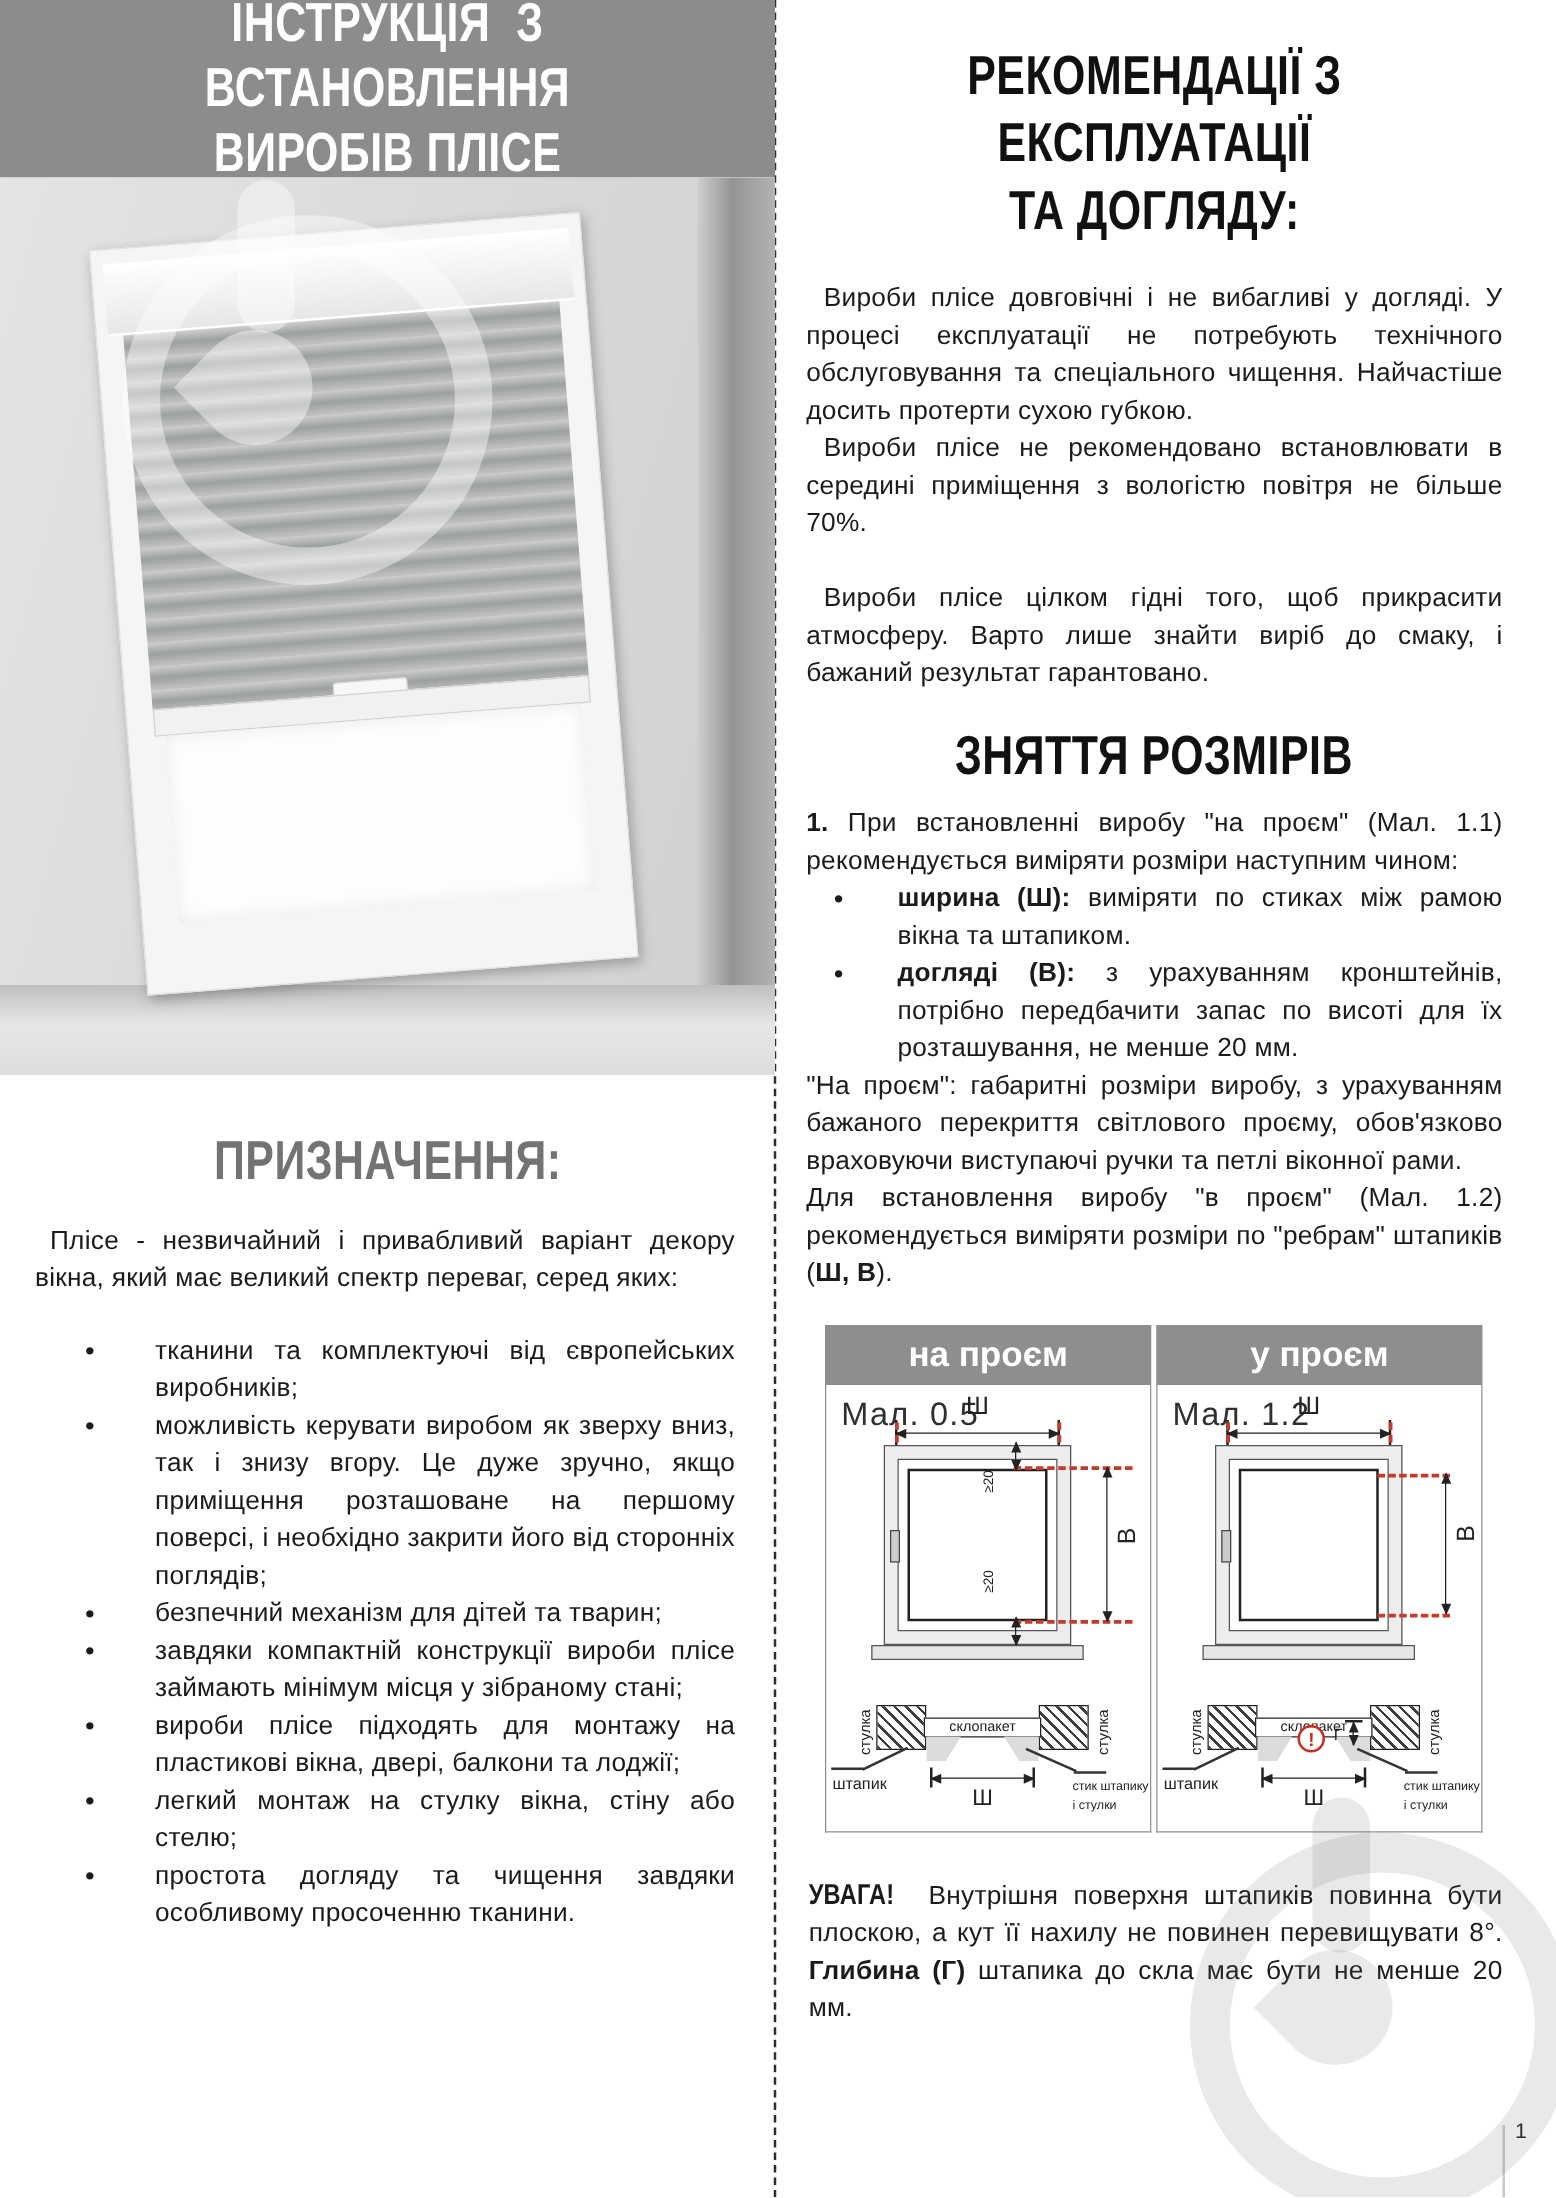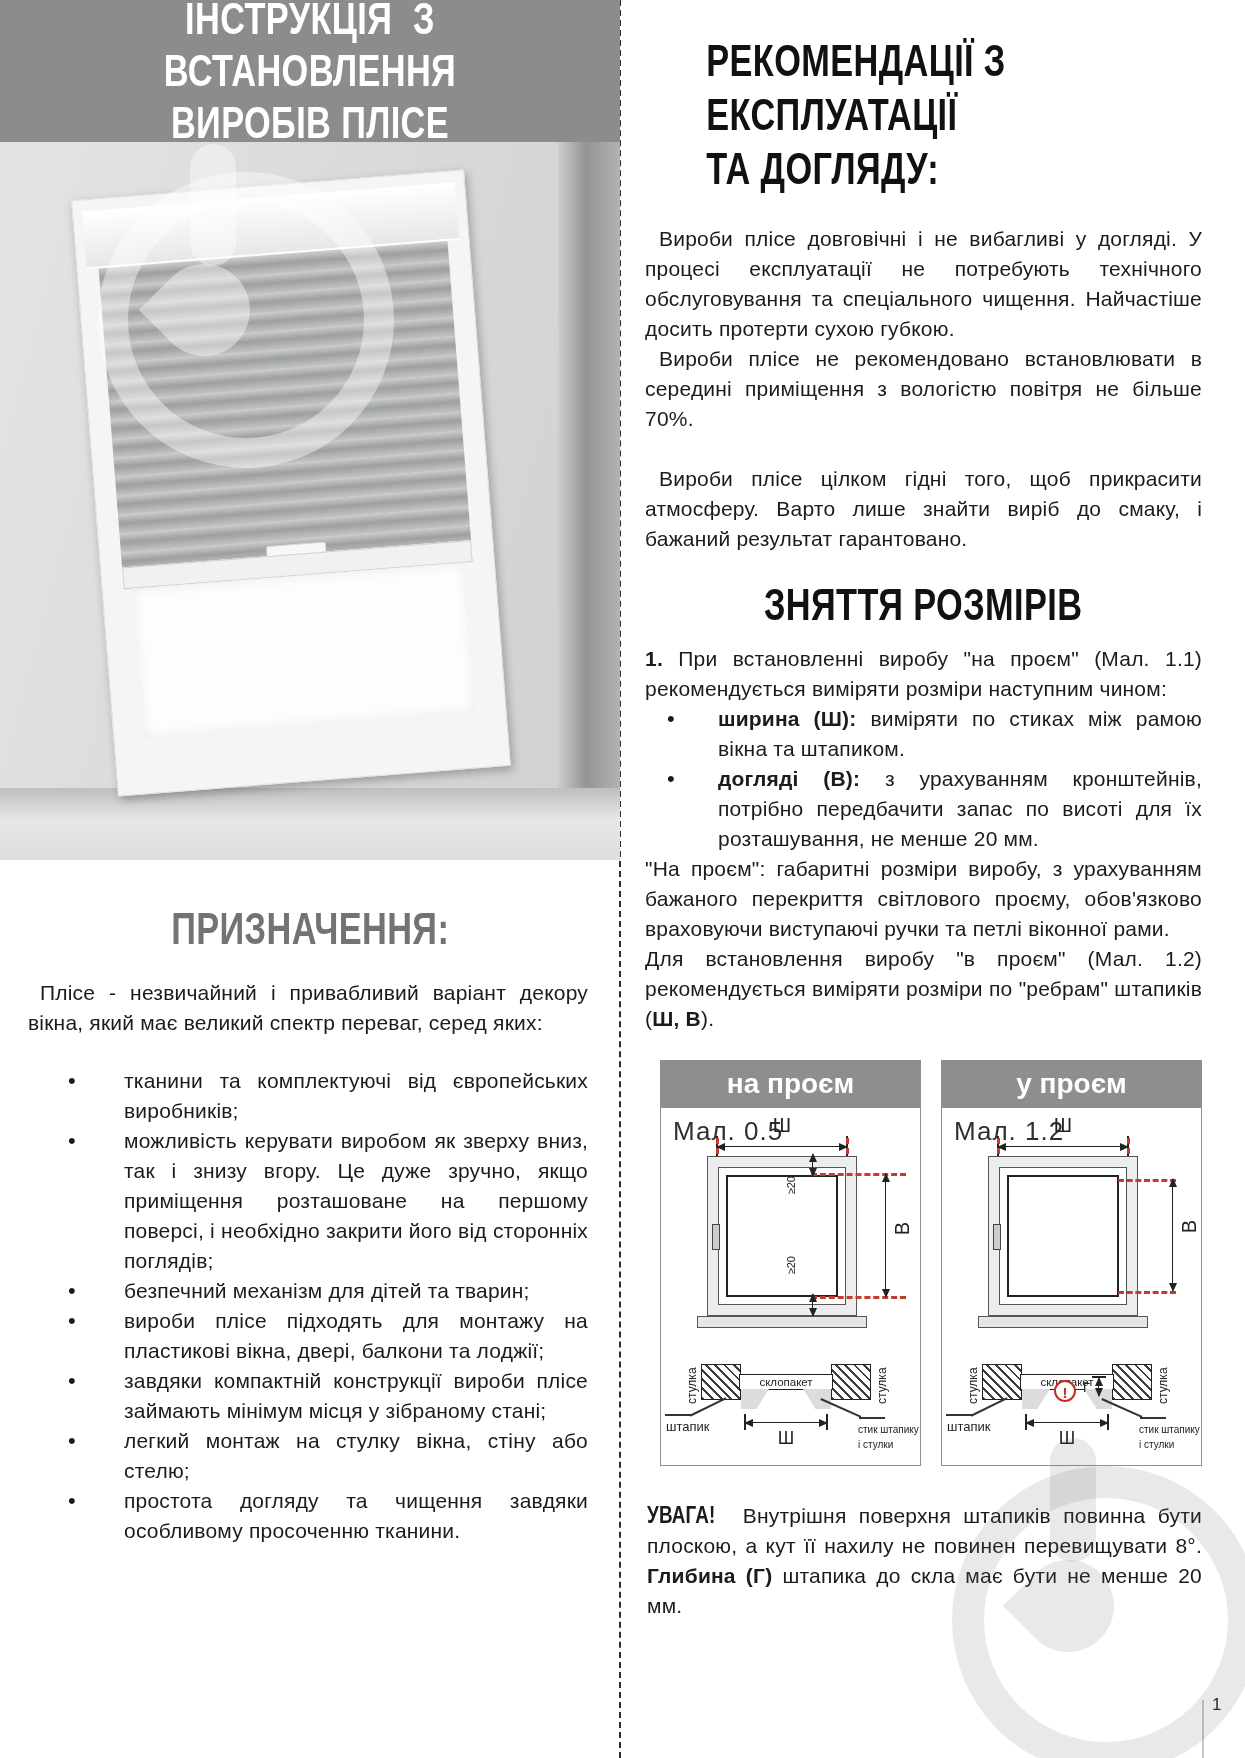--- a/index.html
+++ b/index.html
@@ -40,32 +40,32 @@
             border-radius:50% 50% 50% 0;transform:rotate(45deg);pointer-events:none;}
   
   .purpose-h{margin-top:44px;text-align:center;font-size:44px;color:#737373;}
   .ltext{font-size:21px;line-height:30px;letter-spacing:0.2px;}
   .intro{margin:24px 32px 0 28px;text-align:justify;text-indent:12px;}
   .lbullets{margin:28px 32px 0 0;padding:0;list-style:none;}
   .lbullets li{position:relative;padding-left:108px;margin:0 0 0 16px;text-align:justify;}
   .lbullets li::before{content:"•";position:absolute;left:52px;top:0;font-size:22px;}
   
   .right-col{position:absolute;left:645px;top:0;width:557px;height:1758px;}
-  .rc-heading{margin-top:34px;text-align:left;font-size:44px;line-height:54px;color:#111;}
+  .rc-heading{margin-top:34px;text-align:center;font-size:44px;line-height:54px;color:#111;}
   .rtext{font-size:21px;line-height:30px;letter-spacing:0.2px;}
   .jp{margin:0;text-align:justify;}
   .ind{text-indent:14px;}
   .mt28{margin-top:28px;} .mt30{margin-top:30px;}
   .sizes-h{margin:26px 0 14px 0;text-align:center;font-size:44px;color:#111;}
   .b{font-weight:700;}
   .rbullets{margin:0;padding:0;list-style:none;}
   .rbullets li{position:relative;padding-left:73px;text-align:justify;}
   .rbullets li::before{content:"•";position:absolute;left:22px;top:0;font-size:22px;}
   
-  .panels{margin-top:26px;padding-left:15px;display:flex;gap:20px;position:relative;z-index:1;}
+  .panels{margin-top:26px;padding-left:15px;display:flex;gap:4px;position:relative;z-index:1;}
   .panel{width:261px;}
   .panel-header{height:48px;background:#8e8e8e;color:#fff;display:flex;align-items:center;justify-content:center;
           font-size:28px;font-weight:700;}
   .panel-body{position:relative;height:357px;background:#fff;border:1.5px solid #909090;border-top:none;}
   .fig-label{position:absolute;left:12px;top:8px;font-size:26px;color:#2f2f2f;letter-spacing:1px;}
   .fig-body{position:absolute;left:0;top:0;right:0;bottom:0;}
   
   .dimh{position:absolute;height:0;border-top:1.5px solid #222;}
   .dimh::before{content:"";position:absolute;left:-1px;top:-4.5px;width:0;height:0;
       border:4px solid transparent;border-right:9px solid #222;border-left:none;}
@@ -177,22 +177,22 @@
     </div>
 
     <div class="purpose-h">
       <span class="cond">ПРИЗНАЧЕННЯ:</span>
     </div>
     <p class="ltext intro">Плісе - незвичайний і привабливий варіант декору вікна, який має великий спектр переваг, серед яких:</p>
     <ul class="ltext lbullets">
       <li>тканини та комплектуючі від європейських виробників;</li>
       <li>можливість керувати виробом як зверху вниз, так і знизу вгору. Це дуже зручно, якщо приміщення розташоване на першому поверсі, і необхідно закрити його від сторонніх поглядів;</li>
       <li>безпечний механізм для дітей та тварин;</li>
+      <li>завдяки компактній конструкції вироби плісе займають мінімум місця у зібраному стані;</li>
       <li>вироби плісе підходять для монтажу на пластикові вікна, двері, балкони та лоджії;</li>
-      <li>завдяки компактній конструкції вироби плісе займають мінімум місця у зібраному стані;</li>
       <li>легкий монтаж на стулку вікна, стіну або стелю;</li>
       <li>простота догляду та чищення завдяки особливому просоченню тканини.</li>
     </ul>
   </div>
 
   <div class="right-col">
     <div class="rc-heading">
       <span class="cond">
         <span style="display:block">РЕКОМЕНДАЦІЇ З ЕКСПЛУАТАЦІЇ</span>
         <span style="display:block">ТА ДОГЛЯДУ:</span>

